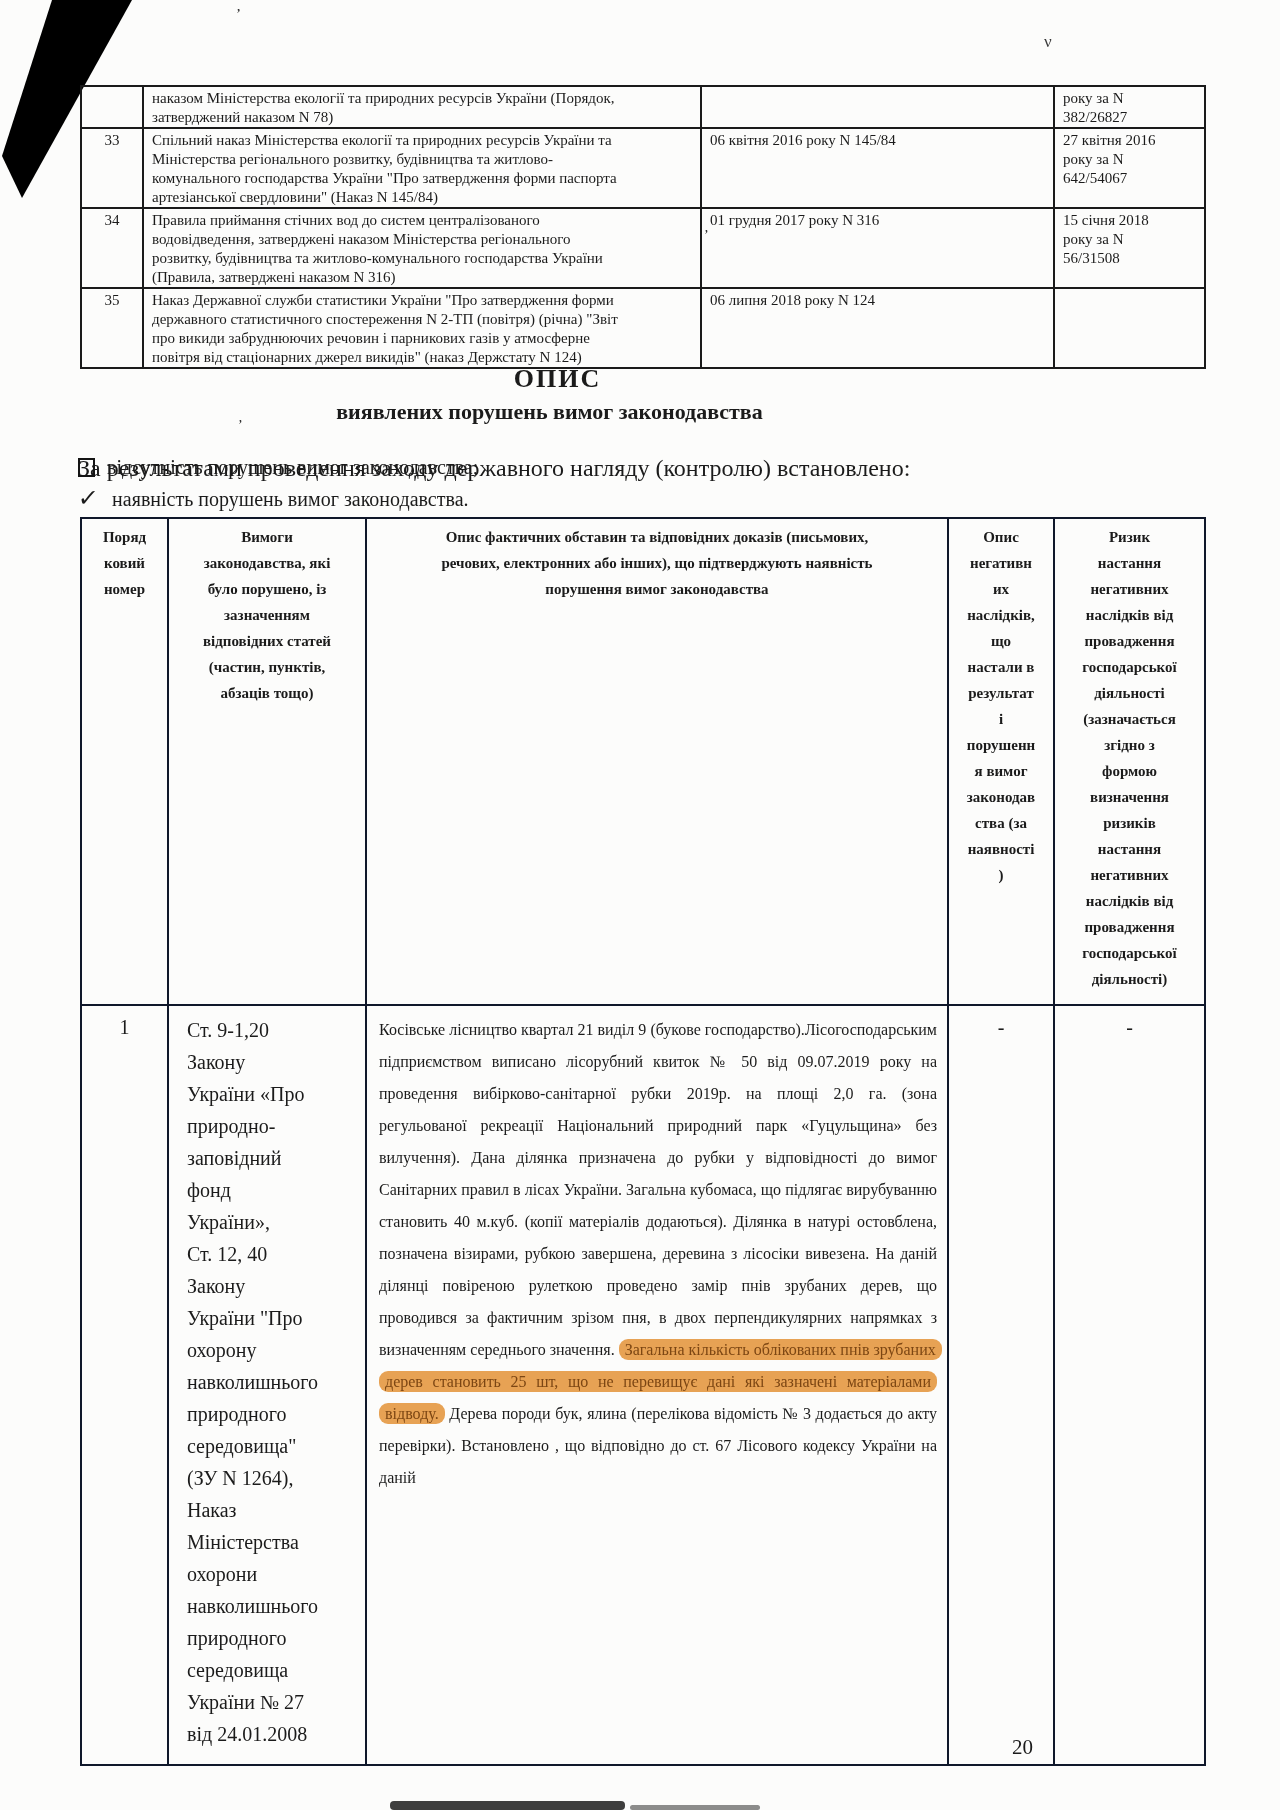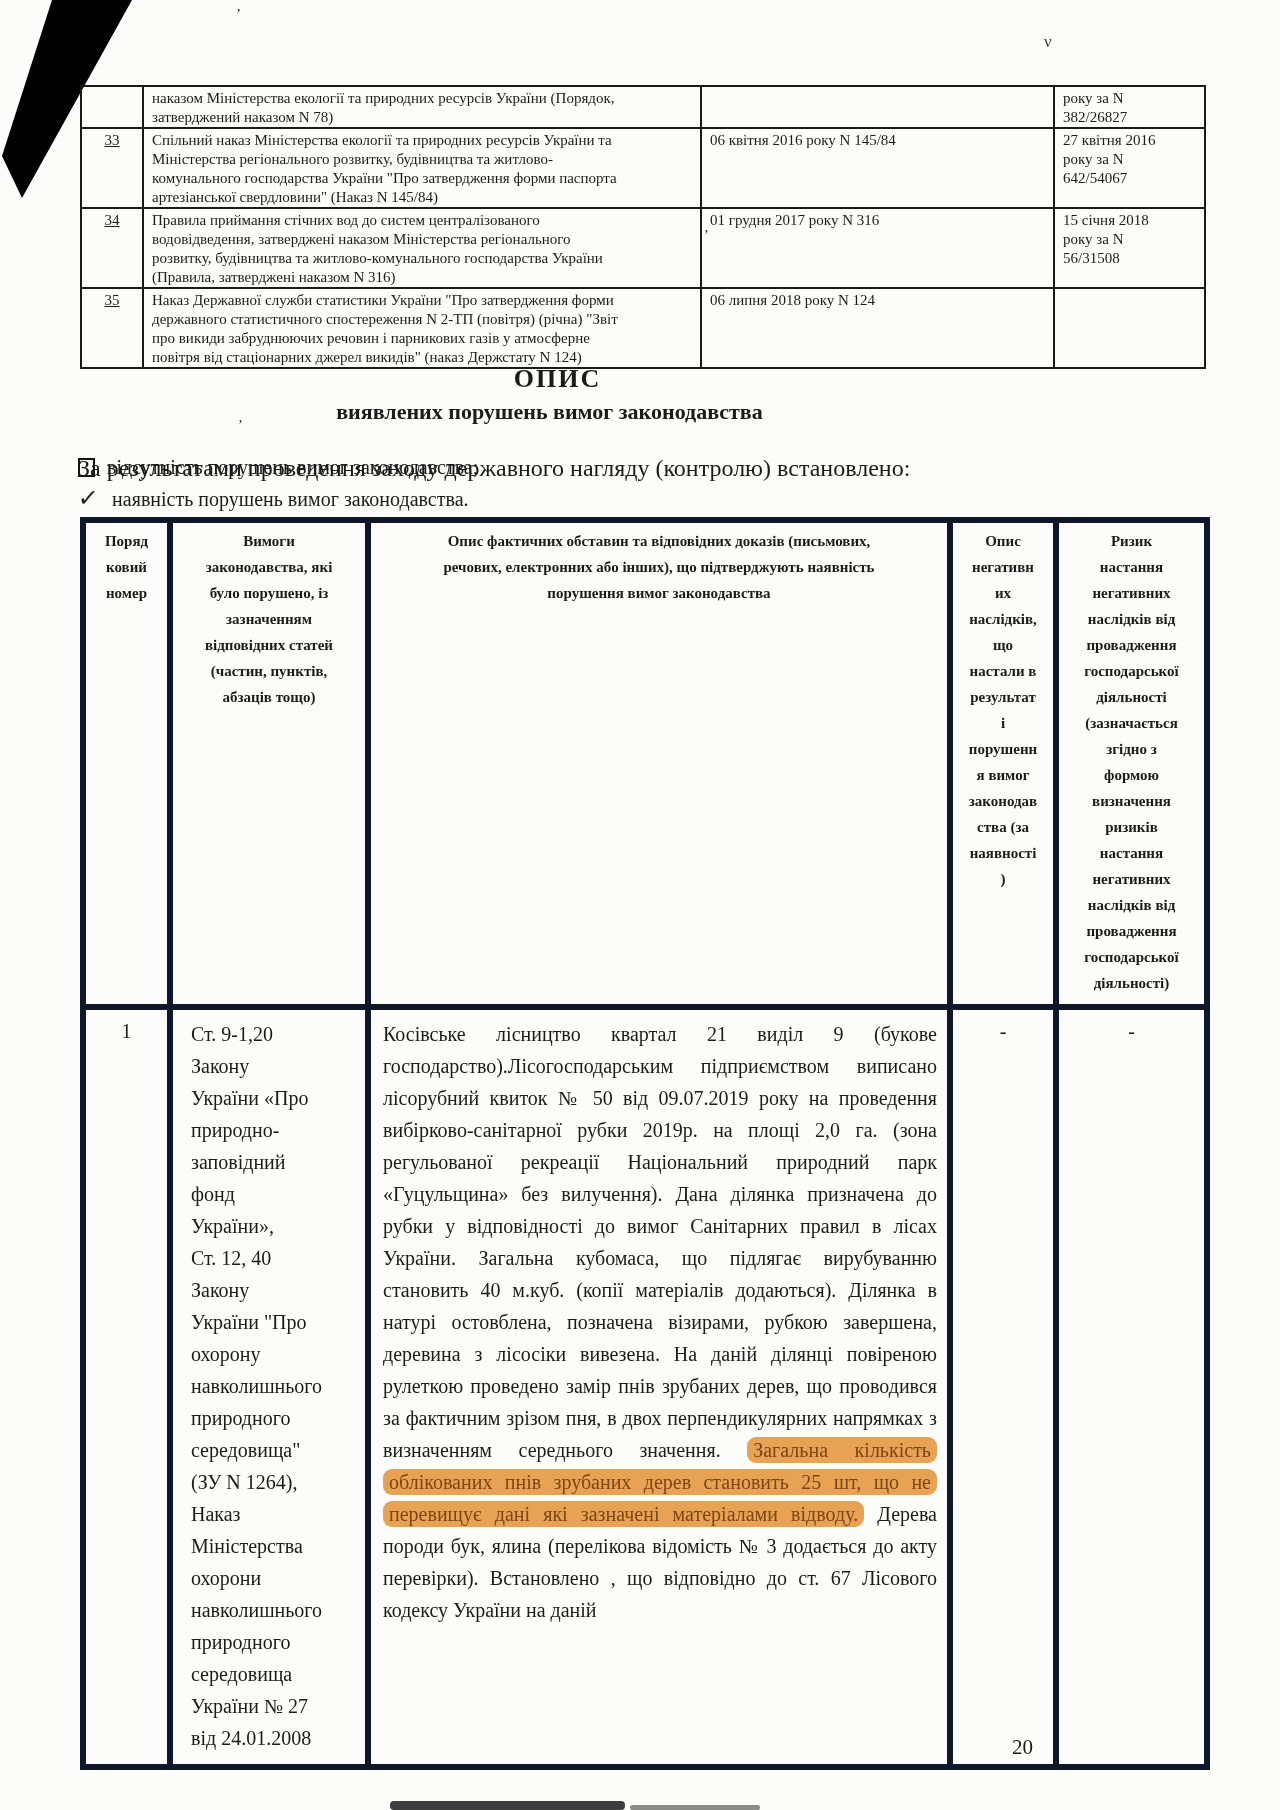--- a/index.html
+++ b/index.html
@@ -7,43 +7,43 @@
   body { width:1280px; height:1810px; font-family:"Liberation Serif", serif; color:#1b1b1b; }
   .page { position:relative; width:1280px; height:1810px; background:#fcfcfb; overflow:hidden; }
 
   table { border-collapse:collapse; table-layout:fixed; }
   td { border:2px solid #1a1a1a; vertical-align:top; }
   .pre { white-space:pre-line; }
 
   
   .toptable { position:absolute; left:80px; top:85px; width:1124px; font-size:15px; line-height:19px; }
   .toptable td { padding:2px 6px 0 8px; }
-  .toptable td.num { text-align:center; padding:2px 2px 0 2px;text-decoration:underline; }
+  .toptable td.num { text-align:center; padding:2px 2px 0 2px; }
 
   
   .title { position:absolute; left:80px; top:364px; width:955px; text-align:center;
            font-size:26px; font-weight:bold; letter-spacing:2px; }
   .subtitle { position:absolute; left:72px; top:399px; width:955px; text-align:center;
               font-size:22px; font-weight:bold; }
   .lead { position:absolute; left:78px; top:455px; width:1000px; font-size:24px; }
 
   .optline { position:absolute; left:78px; font-size:20px; }
   .cbox { display:inline-block; width:17px; height:19px; border:2px solid #141414;
           vertical-align:-3px; margin-right:12px; }
   .tick { display:inline-block; font-size:24px; line-height:18px; margin-right:14px;
           transform:skewX(-6deg); }
 
   
   .vtable { position:absolute; left:80px; top:517px; width:1124px; }
-  .vtable td { border:6px solid #0f172a;margin-left:12px; }
+  .vtable td { border:2px solid #0f172a;margin-left:12px; }
   .vtable .hdr { font-weight:bold; font-size:15px; line-height:26px; text-align:center;
                  padding:5px 4px 0 4px; white-space:pre-line; height:487px; }
   .vtable .body-num { text-align:center; font-size:20px; padding-top:10px; height:760px; }
   .vtable .law { font-size:20px; line-height:32px; padding:8px 2px 0 18px; white-space:pre-line; }
-  .vtable .desc { font-size:20px; line-height:32px; text-align:justify; padding:8px 10px 0 12px; }
+  .vtable .desc { font-size:16px; line-height:32px; text-align:justify; padding:8px 10px 0 12px; }
   .vtable .dash { text-align:center; font-size:20px; padding-top:10px; }
 
   .hl { background:#e7a254; color:#7c4613; border-radius:9px; padding:2px 6px;
         -webkit-box-decoration-break:clone; box-decoration-break:clone; }
 
   
   .corner-ink { position:absolute; left:0; top:0; }
   .mark-nu { position:absolute; left:1044px; top:32px; font-size:17px; color:#3a3a3a; }
   .mark-tick1 { position:absolute; left:236px; top:6px; font-size:15px; color:#222; }
   .mark-tick2 { position:absolute; left:238px; top:418px; font-size:14px; color:#222; }

